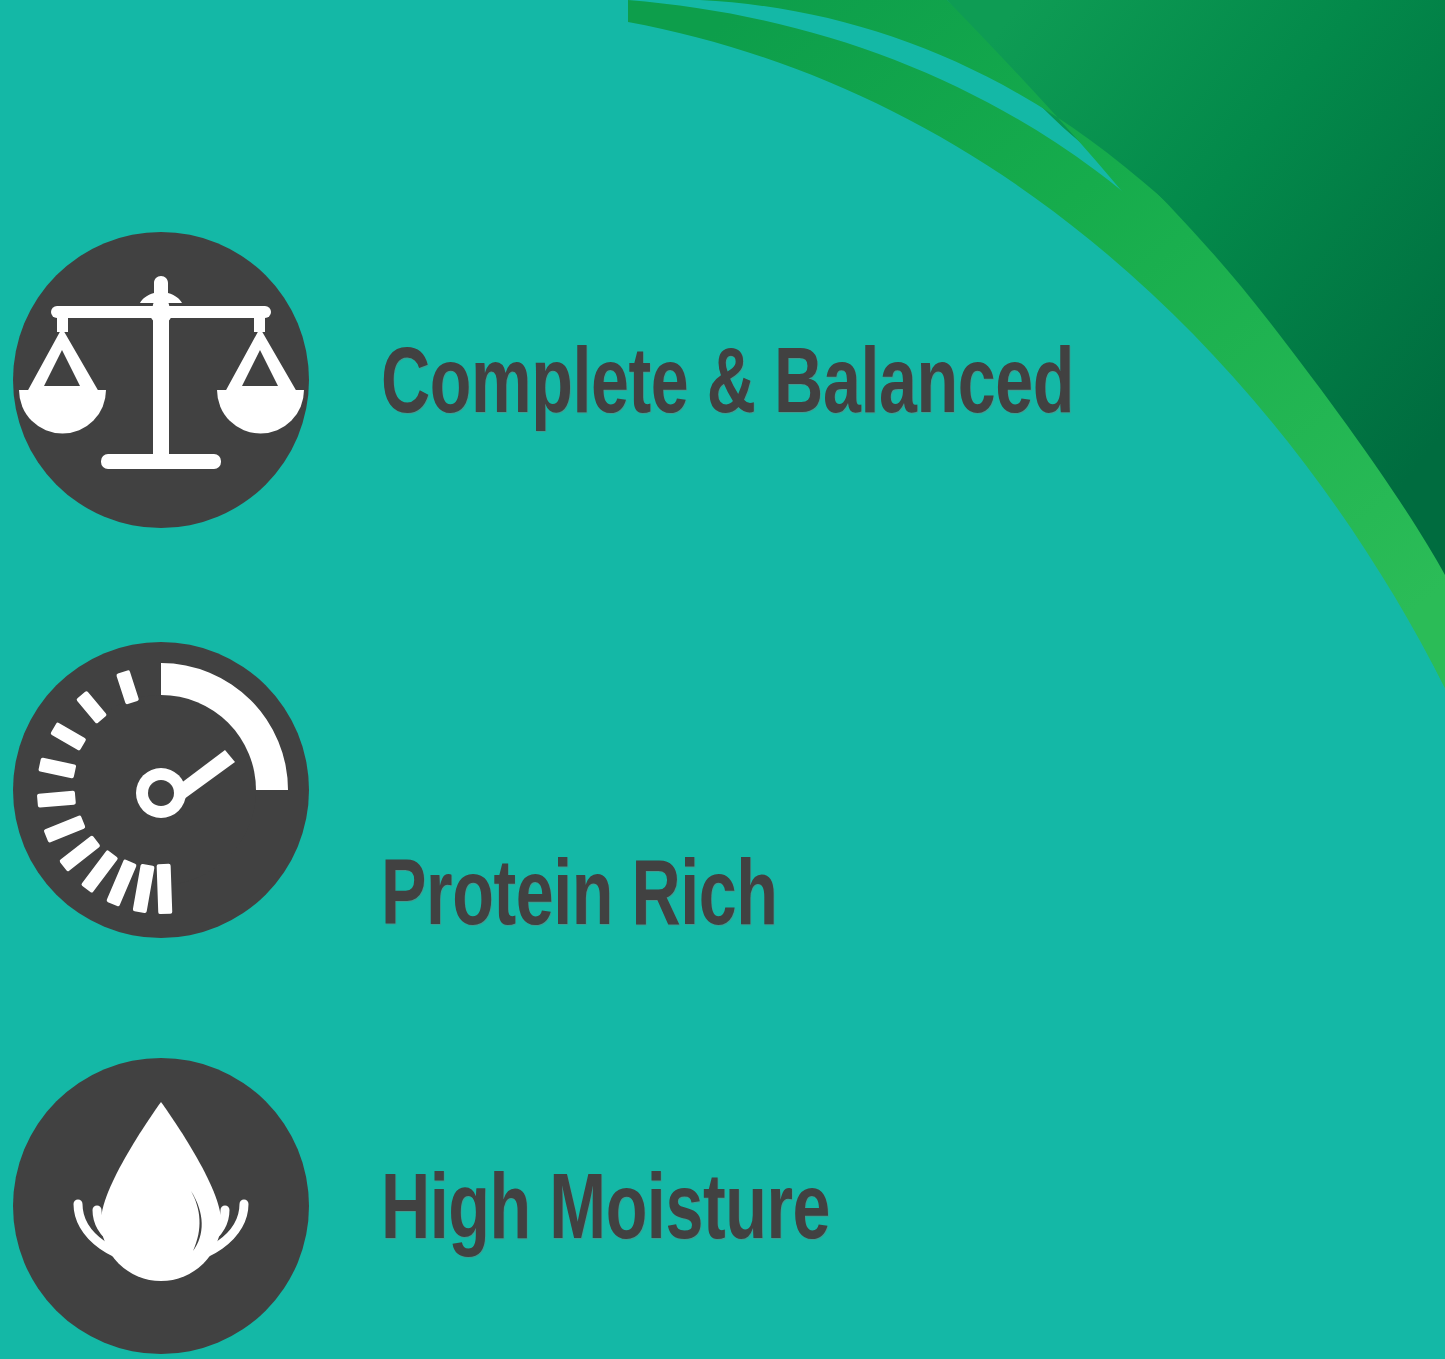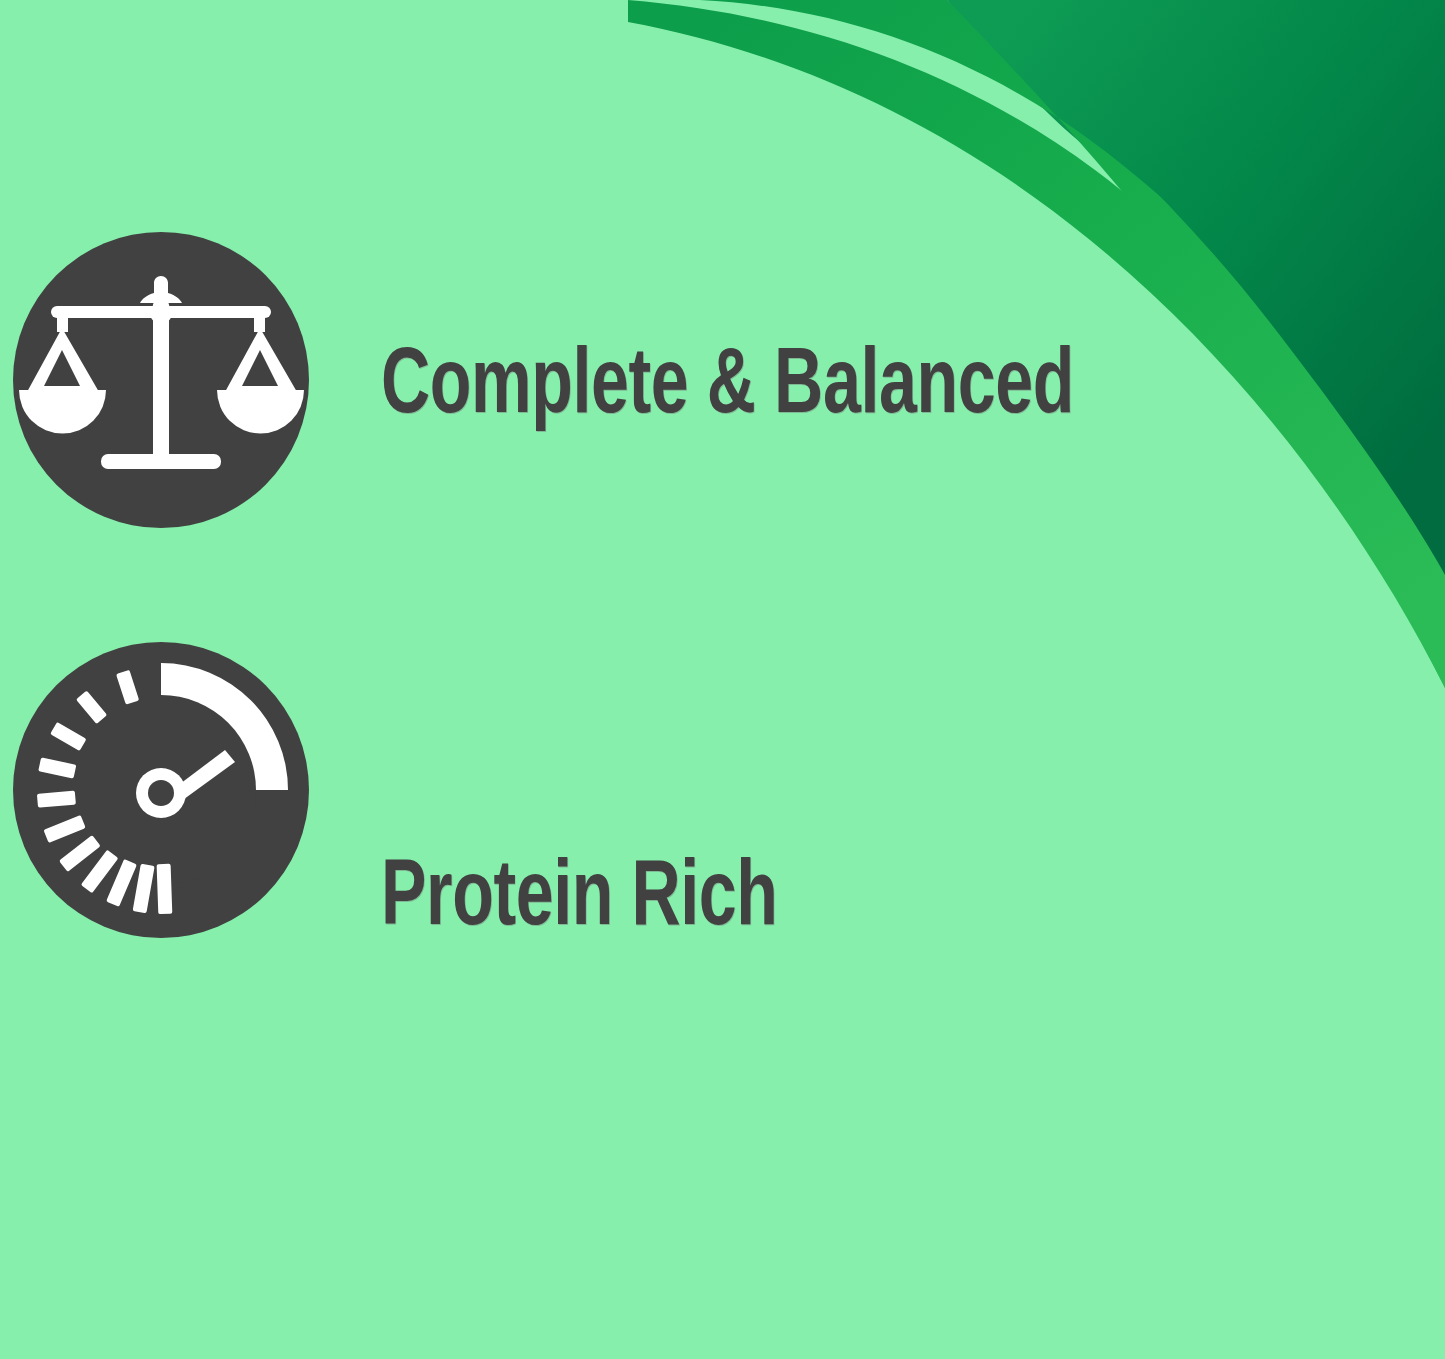--- a/index.html
+++ b/index.html
@@ -7,21 +7,21 @@
     padding: 0;
     background: #ffffff;
   }
   body {
     font-family: "Liberation Sans", sans-serif;
   }
   #page {
     position: relative;
     width: 1445px;
     height: 1359px;
-    background: #86efac;
+    background: #14b8a6;
     overflow: hidden;
   }
 
   
   #swoosh {
     position: absolute;
     top: 0;
     left: 0;
     width: 1445px;
     height: 1359px;
@@ -208,14 +208,41 @@
                    L 222 120
                    L 156 168 Z"></path>
           <circle cx="148" cy="151" r="25" fill="#ffffff"></circle>
           <circle cx="148" cy="151" r="13" fill="#414141"></circle>
         </g>
       </svg>
     </div>
     <div class="feature-label">Protein Rich</div>
   </div>
 
+  <div class="feature-row" id="row-2">
+    <div class="icon-badge">
+      <svg viewBox="0 0 296 296" aria-hidden="true">
+        <circle cx="148" cy="148" r="148" fill="#414141"></circle>
+
+        <g>
+
+          <g fill="none" stroke="#ffffff" stroke-width="9" stroke-linecap="round">
+            <path d="M65 146 A 83 58 0 1 0 231 146"></path>
+          </g>
+          <g fill="none" stroke="#ffffff" stroke-width="9" stroke-linecap="round">
+            <path d="M84 152 A 64 45 0 1 0 212 152"></path>
+          </g>
+
+          <path fill="#ffffff" d="M148 44
+                   C 148 44 88 126 88 163
+                   a 60 60 0 0 0 120 0
+                   C 208 126 148 44 148 44 Z"></path>
+
+          <path fill="#414141" d="M178 133
+                   c 14 22 14 44 2 60
+                   c 10 -22 8 -42 -2 -60 z"></path>
+        </g>
+      </svg>
+    </div>
+    <div class="feature-label">High Moisture</div>
+  </div>
 
 </div>
 
 </body></html>

